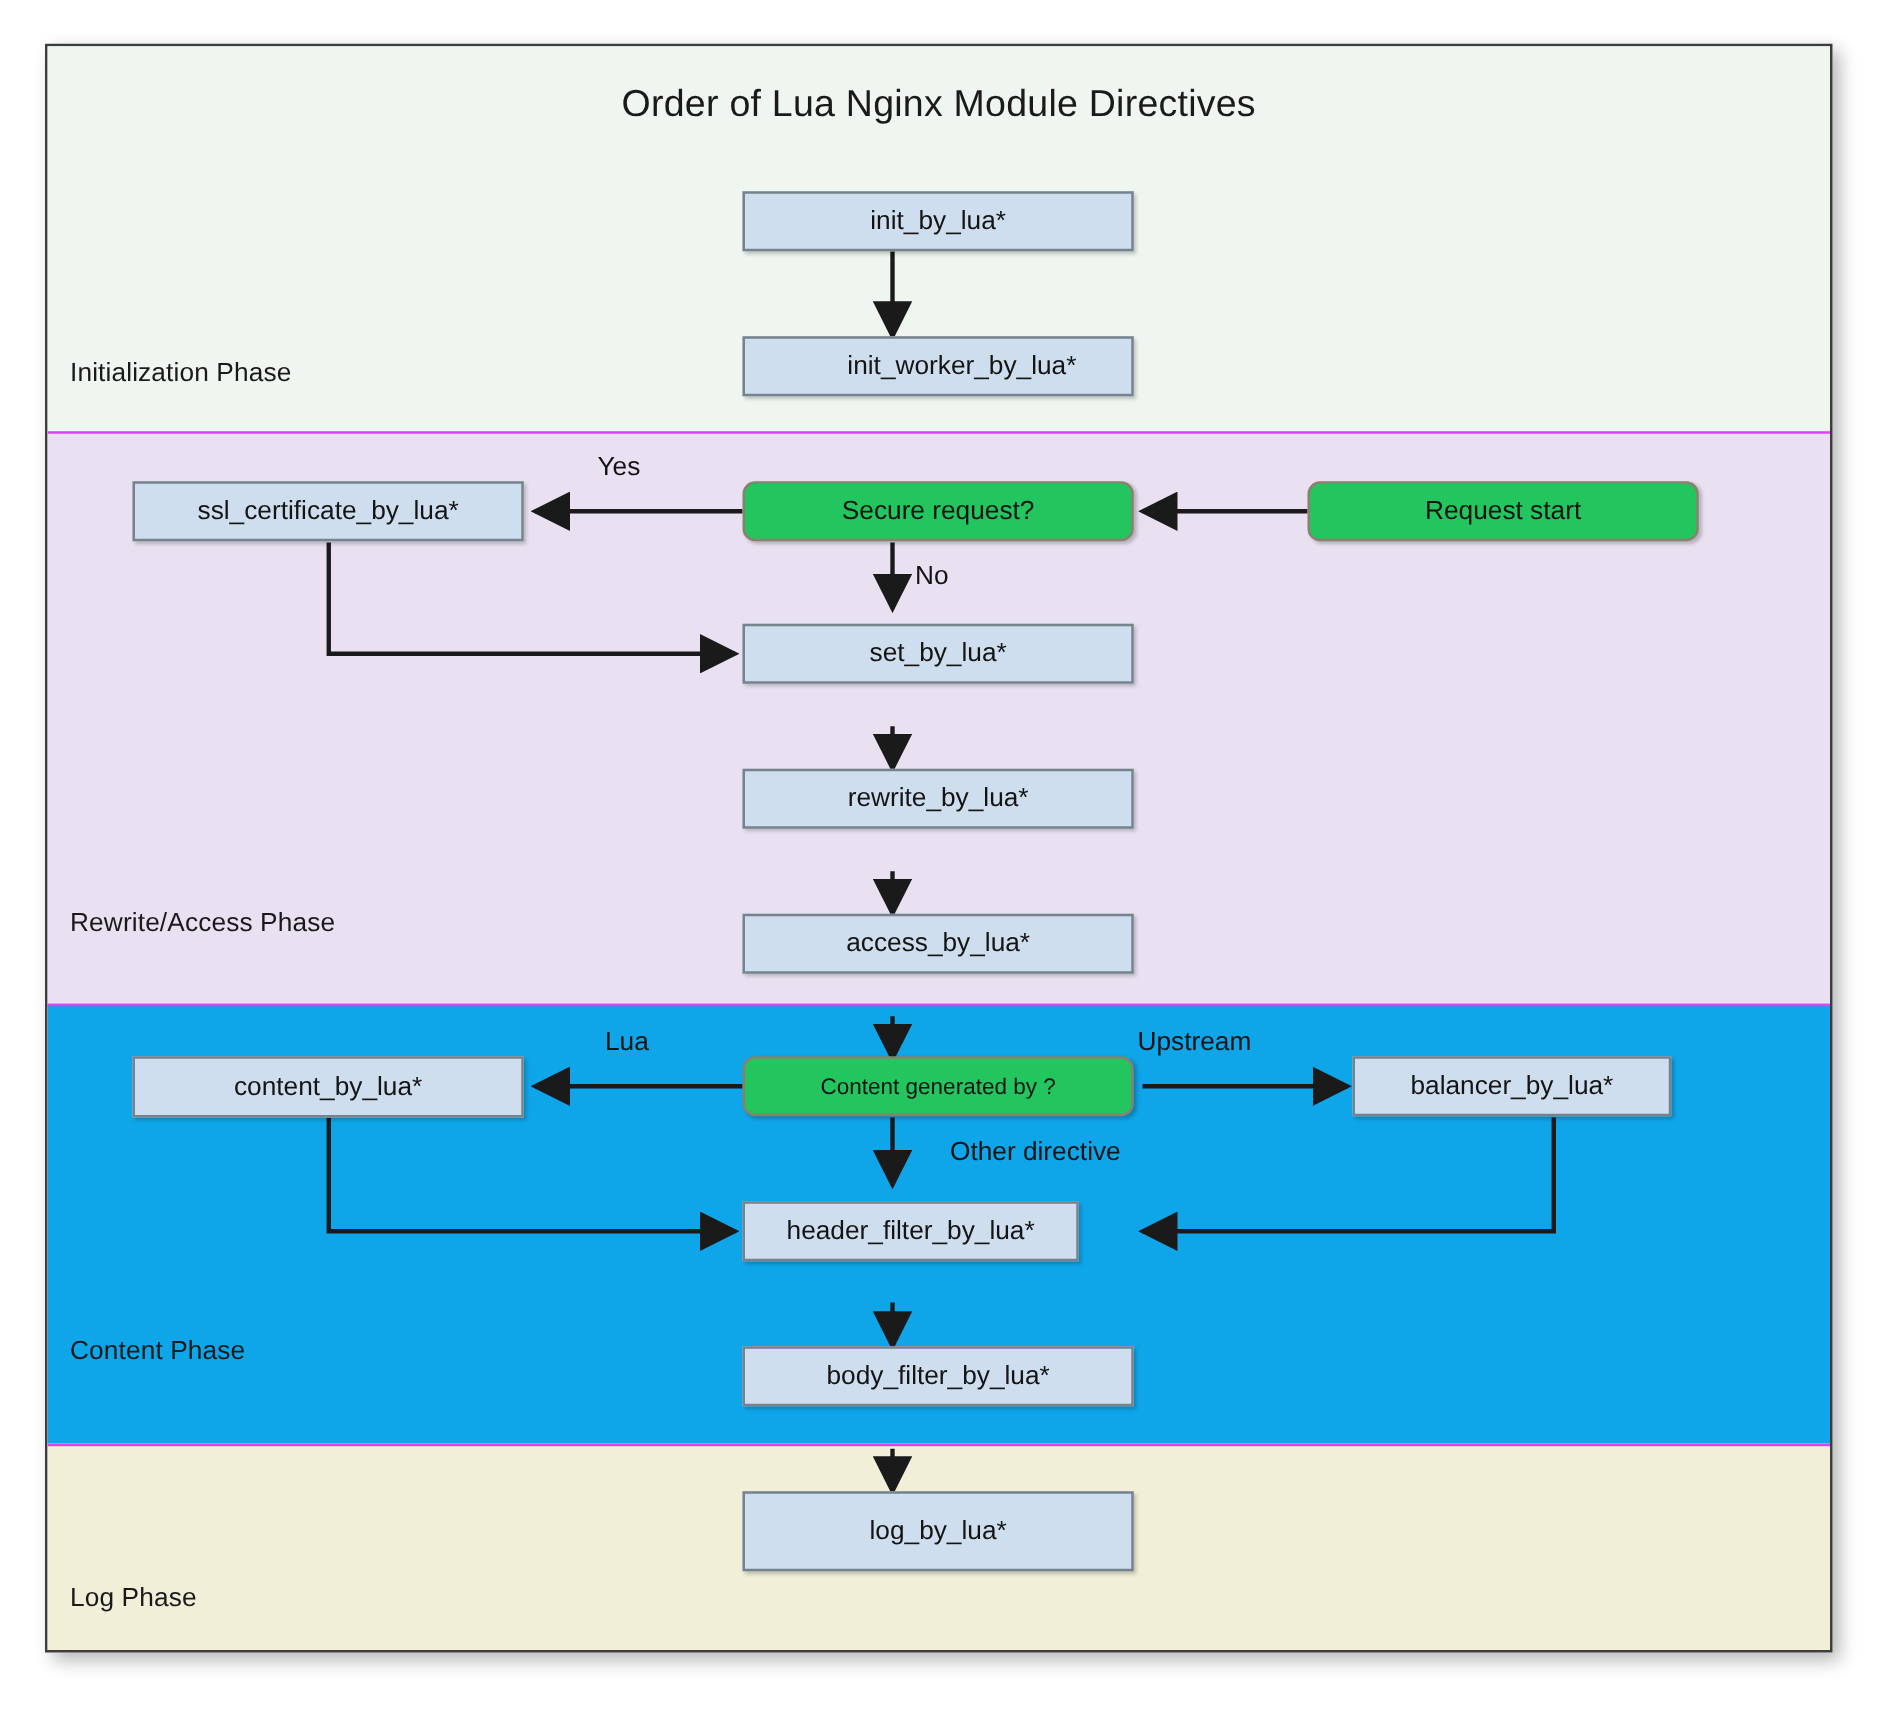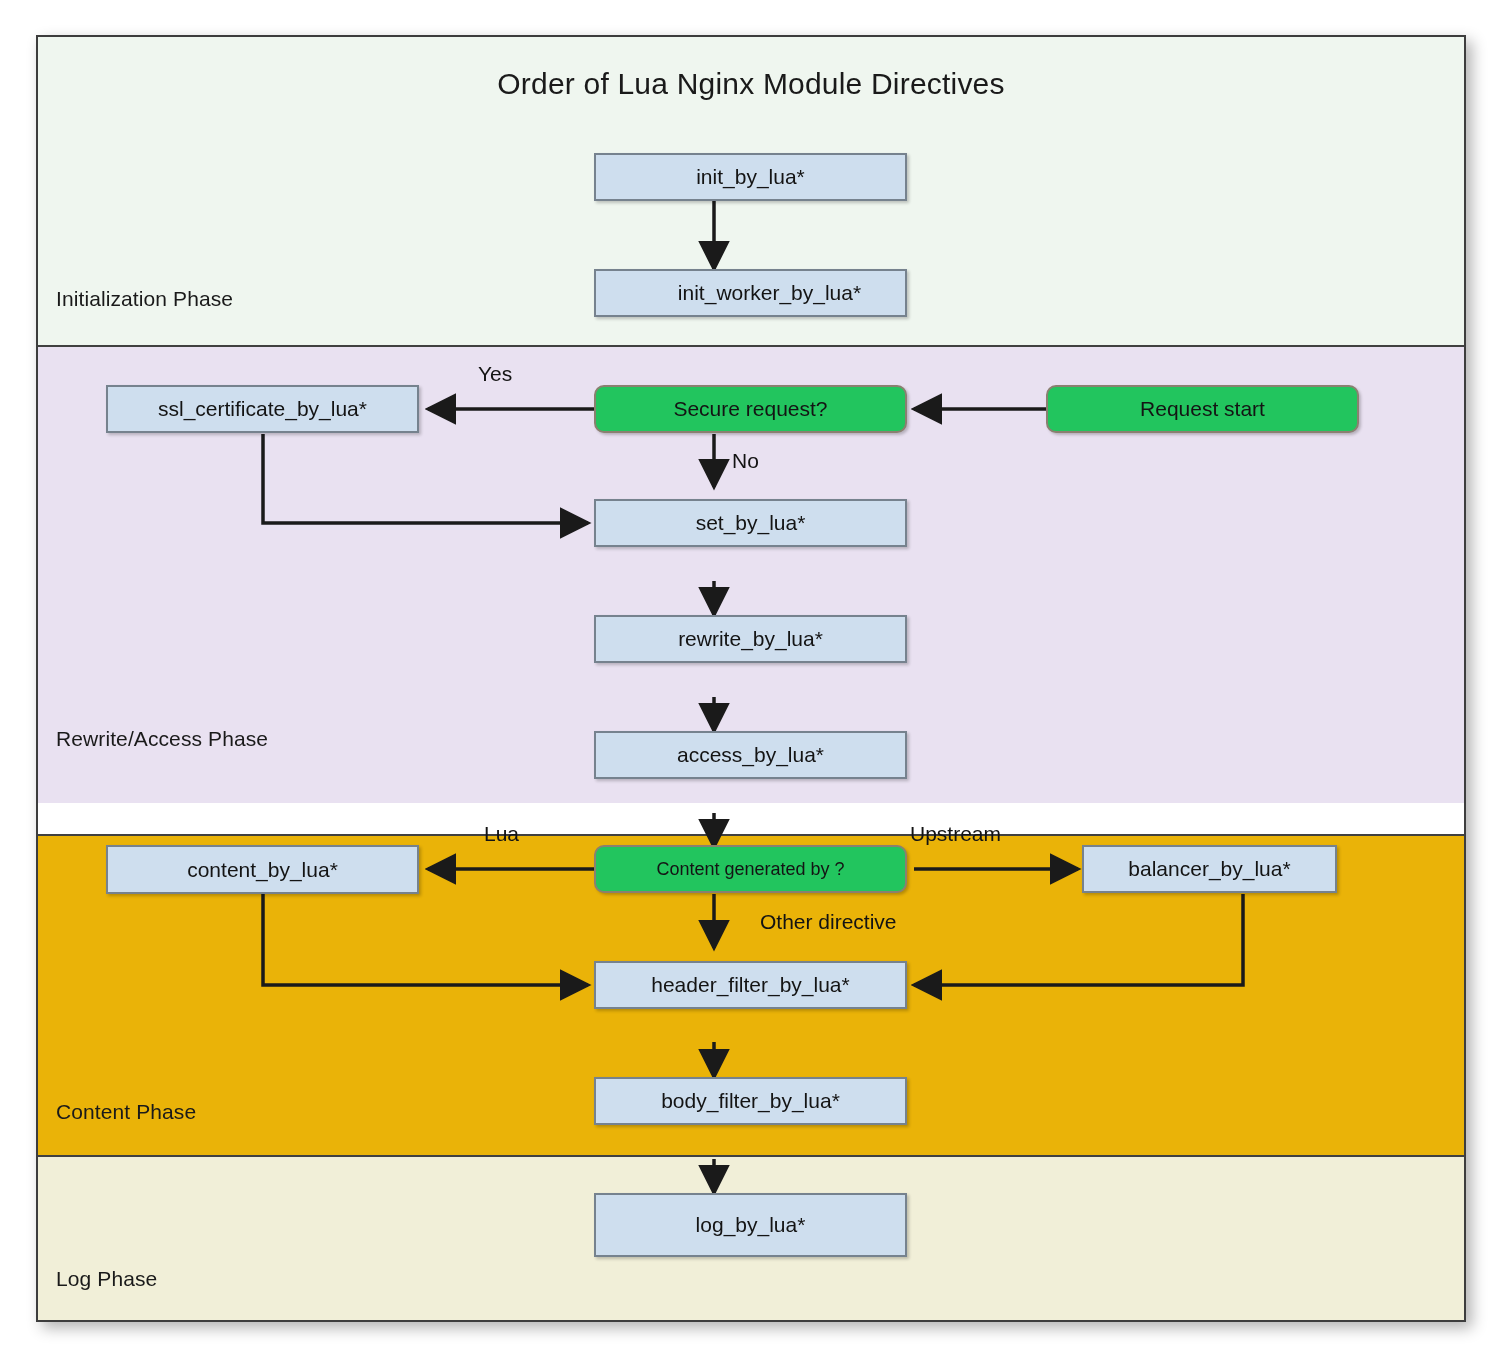--- a/index.html
+++ b/index.html
@@ -34,21 +34,21 @@
     overflow: hidden;
     background: #ffffff;
   }
   .phase-band {
     position: absolute;
     left: 0;
     width: 100%;
     box-sizing: border-box;
   }
   .phase-band + .phase-band {
-    border-top: 2px solid #404040;
+    border-top: 2px solid #d946ef;
   }
   .phase-label {
     position: absolute;
     left: 18px;
     font-size: 21px;
     color: #1a1a1a;
     white-space: nowrap;
     letter-spacing: 0.1px;
   }
   #diagram-title {
@@ -107,21 +107,21 @@
   <div id="diagram-frame">
 
     <div class="phase-band" style="top:0px; height:308px; background:#eff6ef;">
       <div class="phase-label" style="top:250px;">Initialization Phase</div>
     </div>
 
     <div class="phase-band" style="top:308px; height:458px; background:#e9e1f1;">
       <div class="phase-label" style="top:380px;">Rewrite/Access Phase</div>
     </div>
 
-    <div class="phase-band" style="top:766px; height:352px; background:#eab308;margin-top:31px;">
+    <div class="phase-band" style="top:766px; height:352px; background:#0ea5e9;">
       <div class="phase-label" style="top:264px;">Content Phase</div>
     </div>
 
     <div class="phase-band" style="top:1118px; height:167px; background:#f1efd8;">
       <div class="phase-label" style="top:110px;">Log Phase</div>
     </div>
 
     <svg id="svg-edges" viewBox="0 0 1426 1283" preserveAspectRatio="none">
       <defs>
         <marker id="arrowhead" markerWidth="9" markerHeight="9" refX="8" refY="4.5" orient="auto" markerUnits="strokeWidth">
@@ -199,21 +199,21 @@
     </div>
 
     <div class="node blue" style="left:68px; top:808px; width:313px; height:49px;">
       <span>content_by_lua*</span>
     </div>
 
     <div class="node blue" style="left:1044px; top:808px; width:255px; height:48px;">
       <span>balancer_by_lua*</span>
     </div>
 
-    <div class="node blue" style="left:556px; top:924px; width:313px; height:48px;">
+    <div class="node blue" style="left:556px; top:924px; width:269px; height:48px;">
       <span>header_filter_by_lua*</span>
     </div>
 
     <div class="node blue" style="left:556px; top:1040px; width:313px; height:48px;">
       <span>body_filter_by_lua*</span>
     </div>
 
     <div class="node blue" style="left:556px; top:1156px; width:313px; height:64px;">
       <span>log_by_lua*</span>
     </div>

